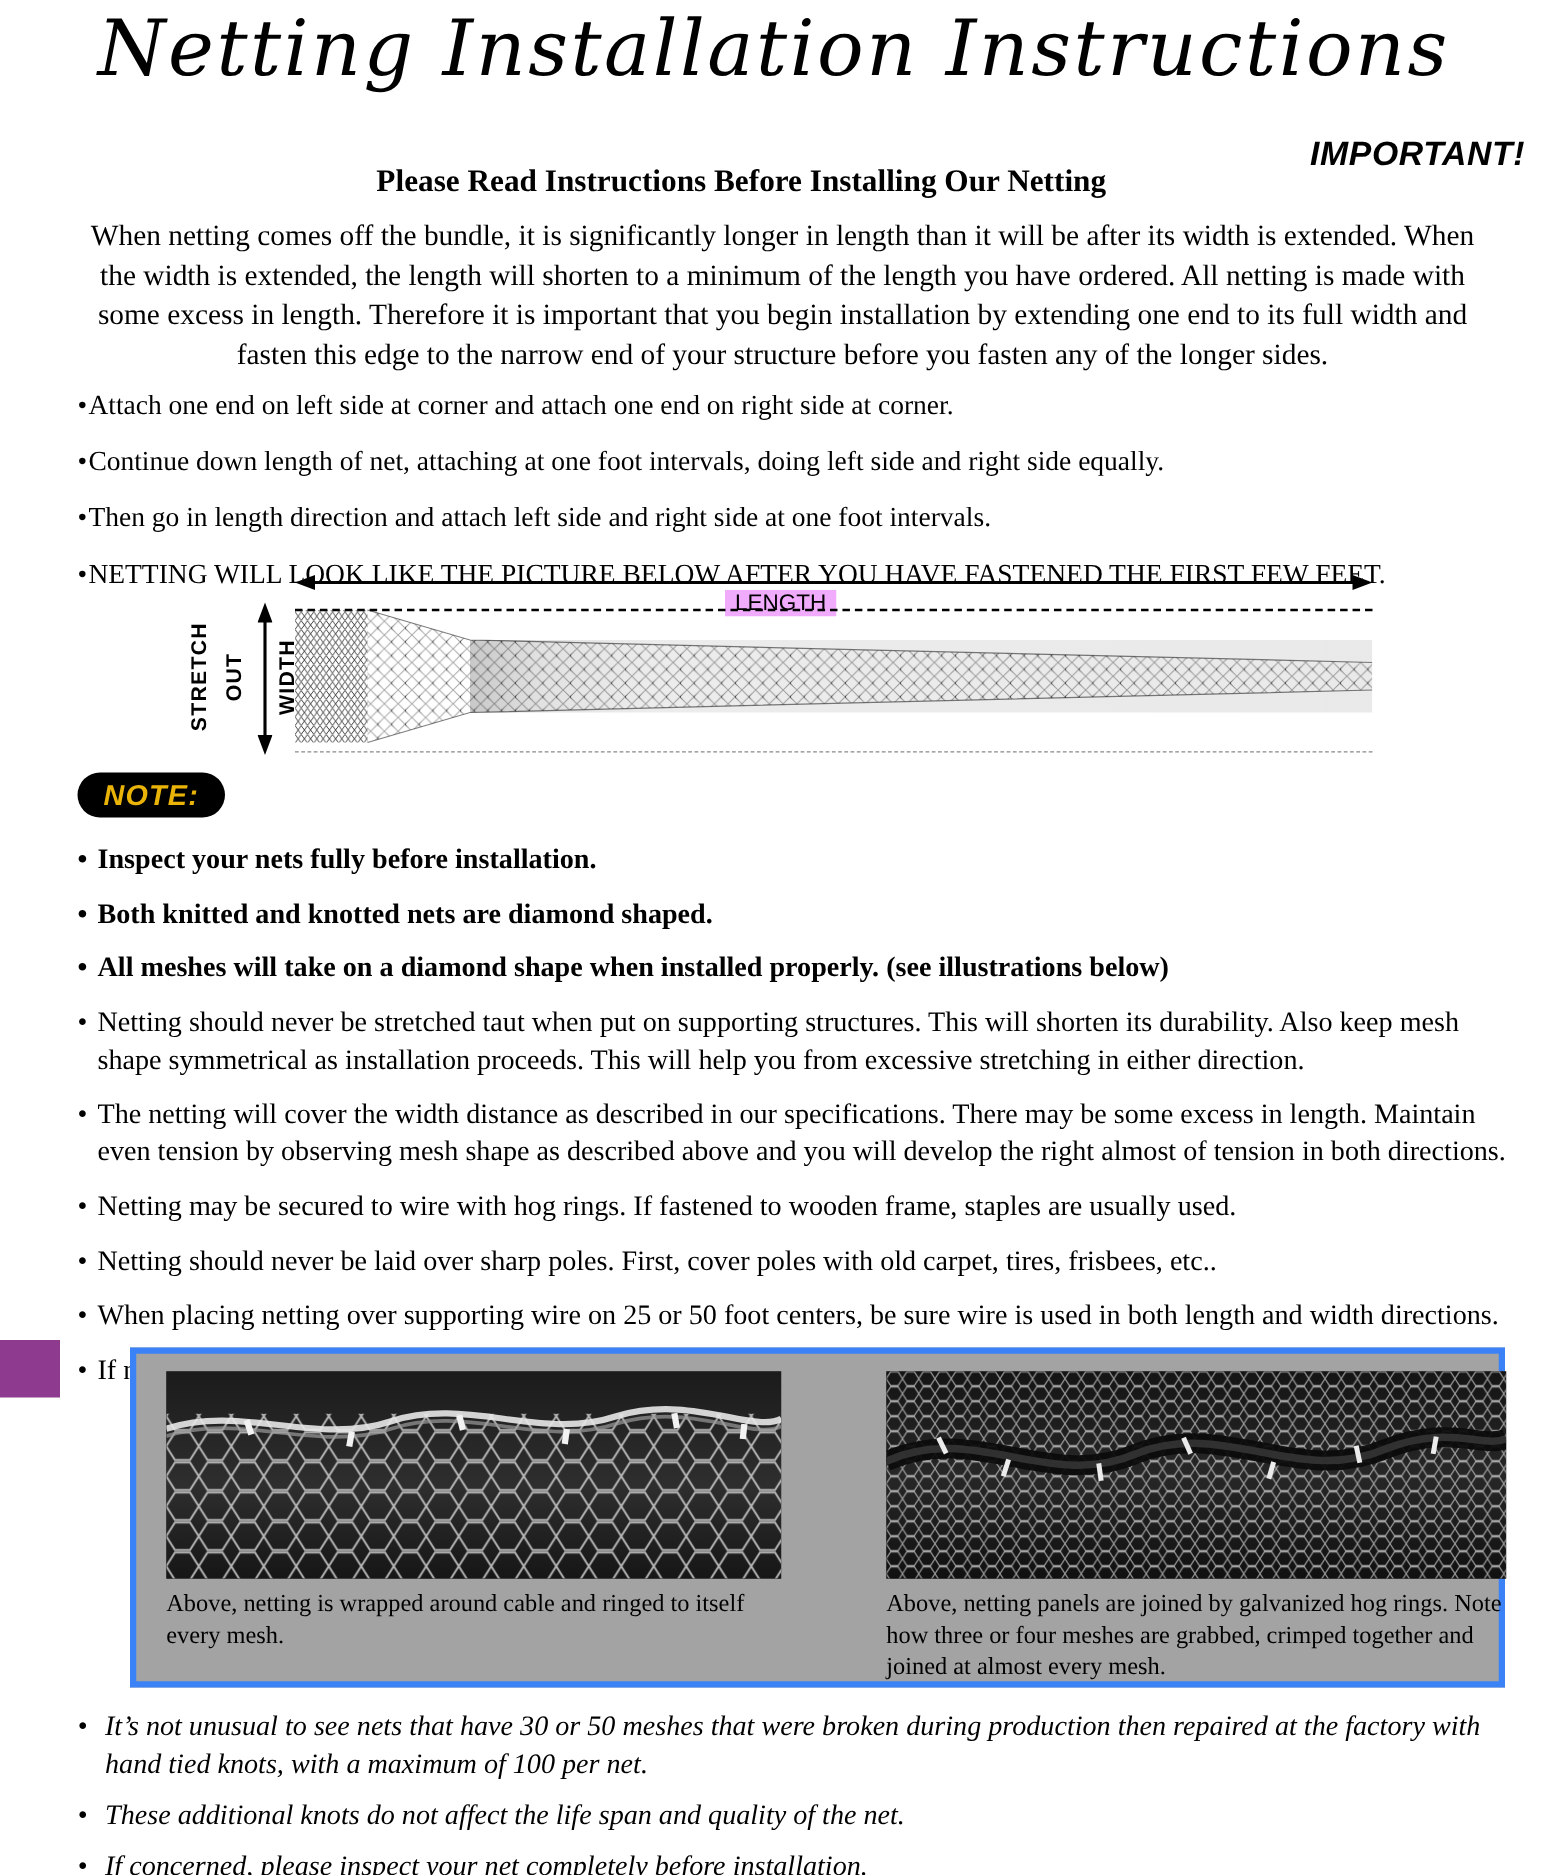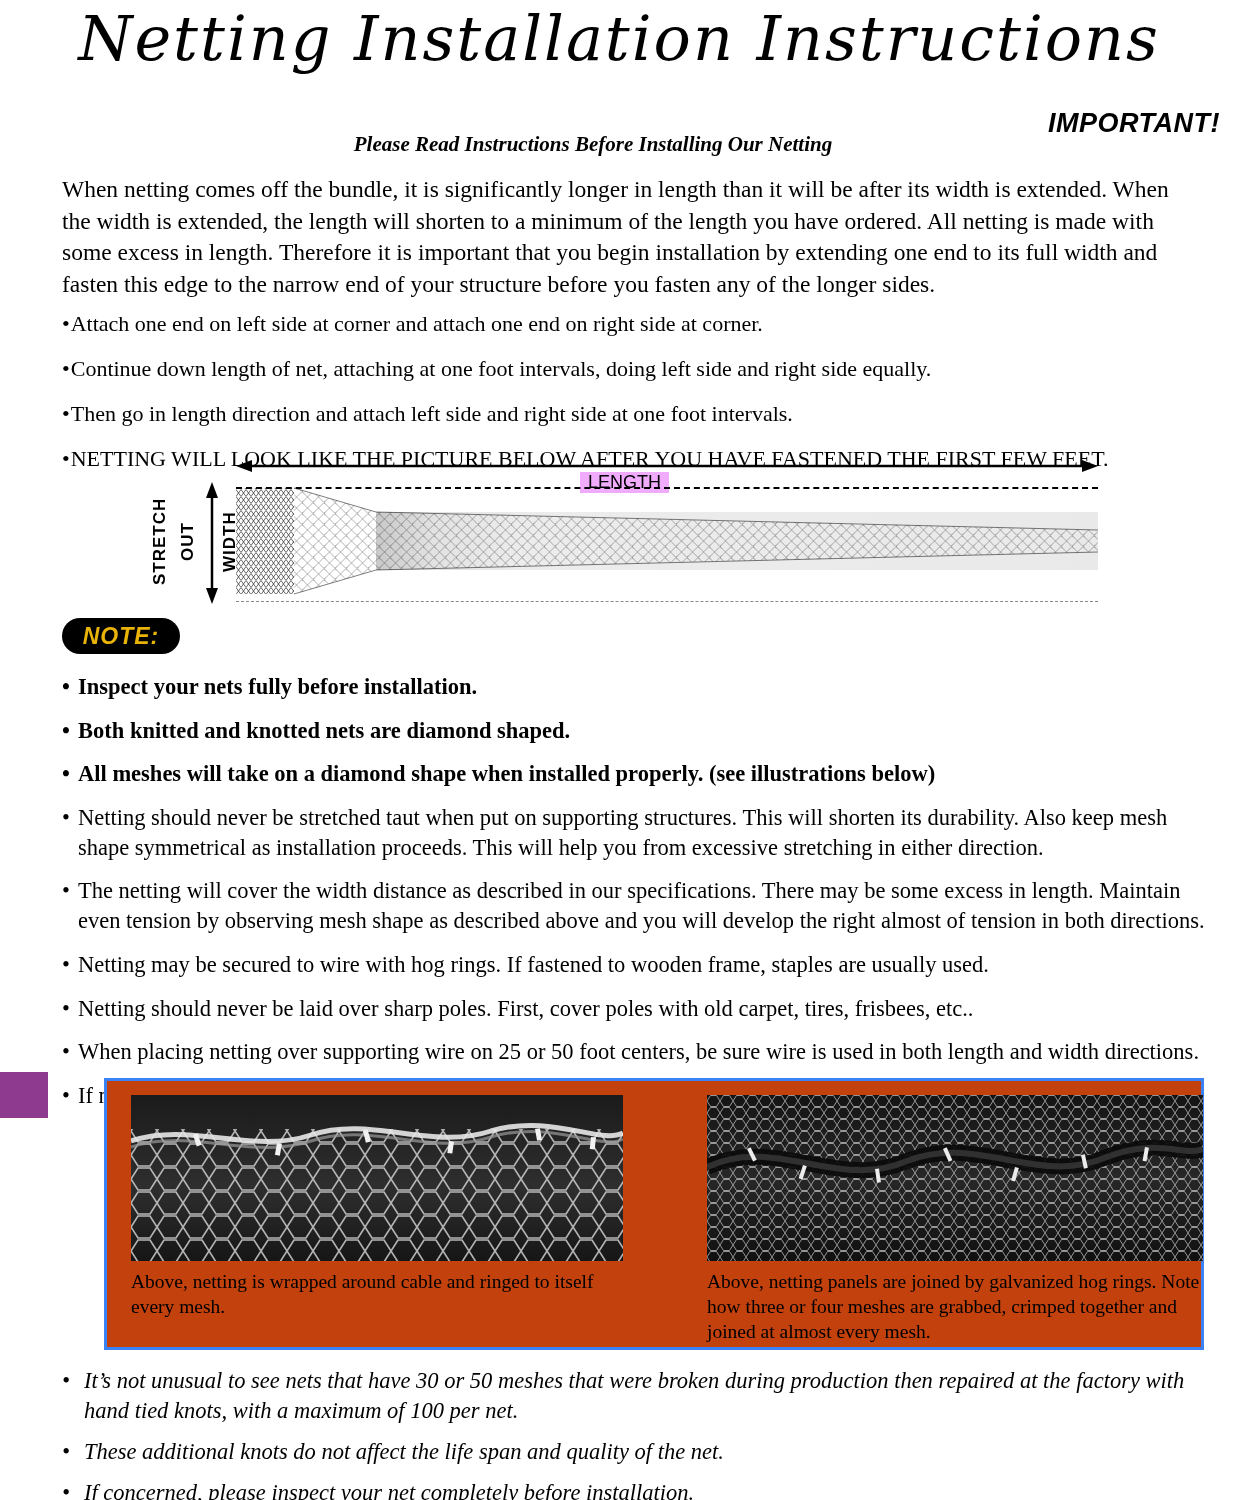--- a/index.html
+++ b/index.html
@@ -39,38 +39,37 @@
     font-size: 27px;
     letter-spacing: 0.5px;
   }
   .subtitle {
     position: absolute;
     top: 132px;
     left: 0;
     width: 1238px;
     text-align: center;
     font-family: "Liberation Serif", serif;
-    font-style: italic;
     font-weight: bold;
-    font-size: 21px;
+    font-size: 25px;
   }
   .subtitle-shift {
     position: relative;
     left: -26px;
   }
 
   
   .intro {
     position: absolute;
     top: 174px;
     left: 62px;
     width: 1128px;
     font-size: 23.5px;
     line-height: 1.35;
-    text-align: left;
+    text-align: center;
   }
 
   
   .toplist {
     position: absolute;
     top: 308px;
     left: 62px;
     width: 1150px;
   }
   .toplist .row {
@@ -199,22 +198,22 @@
     background: #8e3a8e;
   }
 
   
   .panel {
     position: absolute;
     left: 104px;
     top: 1078px;
     width: 1100px;
     height: 272px;
-    background: #c2410c;
-    border: 3px solid #3b82f6;
+    background: #a3a3a3;
+    border: 5px solid #3b82f6;
     box-sizing: border-box;
   }
   .photo-col { position: absolute; top: 14px; }
   .photo-col.left { left: 24px; width: 492px; }
   .photo-col.right { left: 600px; width: 496px; }
   .photo {
     width: 100%;
     height: 166px;
     background: #2a2a2a;
     position: relative;

